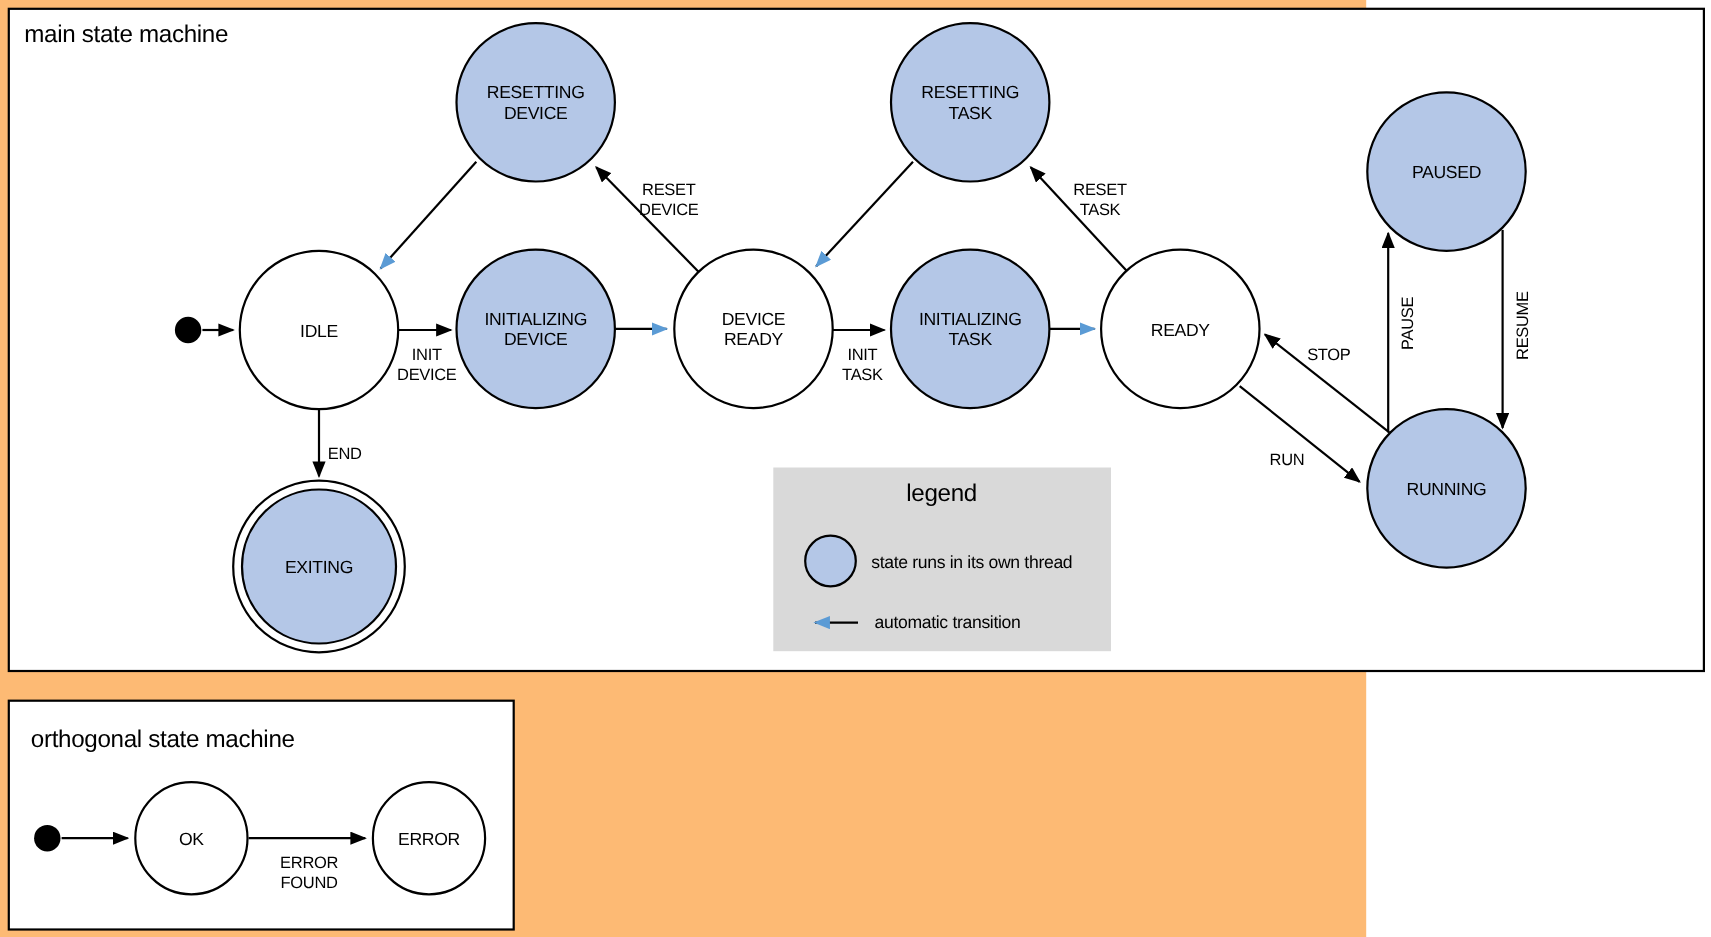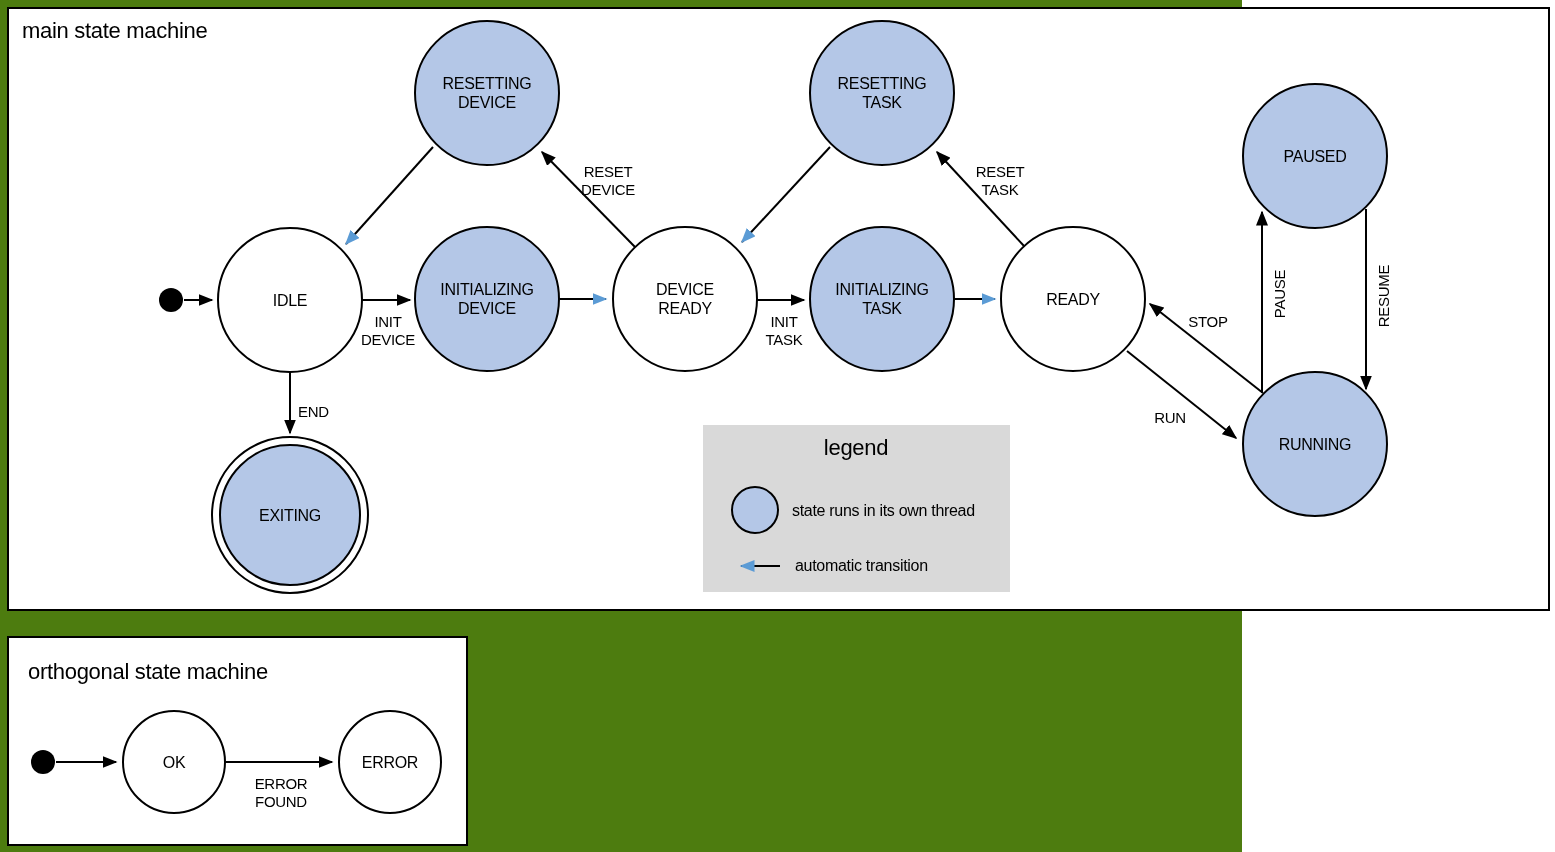--- a/index.html
+++ b/index.html
@@ -1,16 +1,16 @@
 <!DOCTYPE html>
 <html><head>
 <meta charset="utf-8">
 <style>
   html, body { margin: 0; padding: 0; background: #ffffff; }
-  .canvas { position: relative; width: 1242px; height: 852px; background: #4d7c0f; }
+  .canvas { position: relative; width: 1242px; height: 852px; background: #fdba74; }
   svg text {
     font-family: "Liberation Sans", "DejaVu Sans", sans-serif;
     fill: #000000;
     letter-spacing: -0.3px;
   }
   .panel-title  { font-size: 22px; }
   .legend-title { font-size: 22px; text-anchor: middle; }
   .legend-item  { font-size: 16px; }
   .state-label  { font-size: 16px; text-anchor: middle; }
   .trans-label  { font-size: 15px; text-anchor: middle; }

